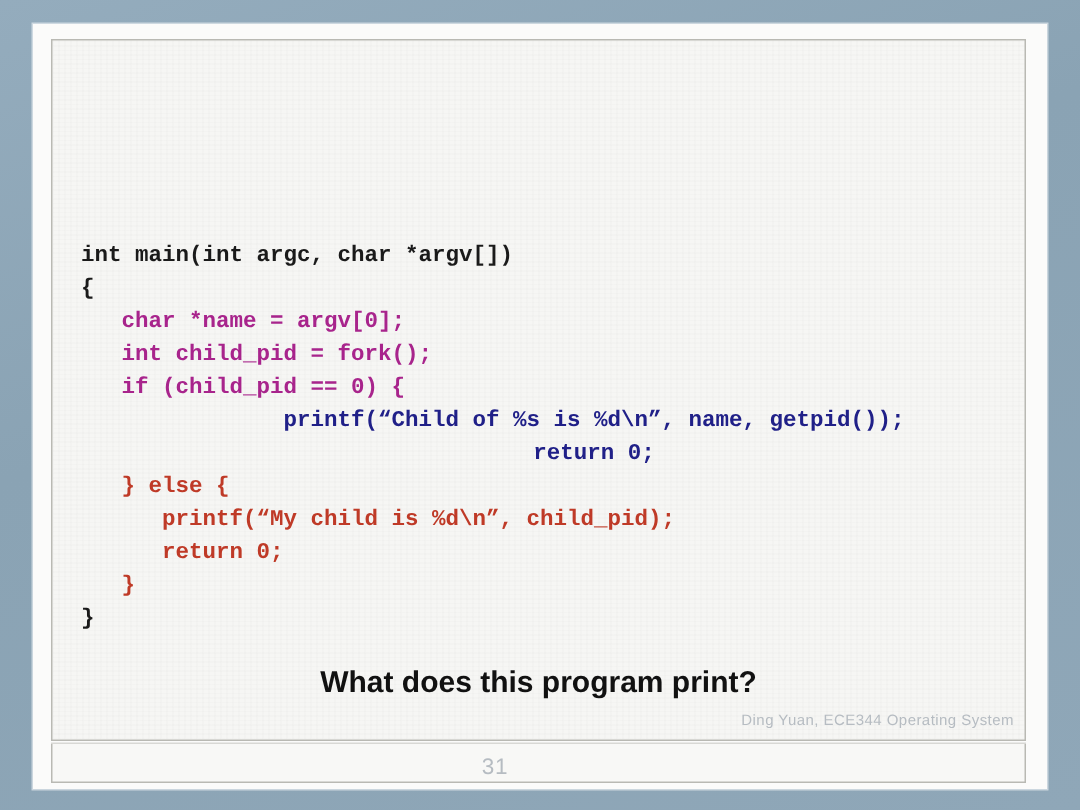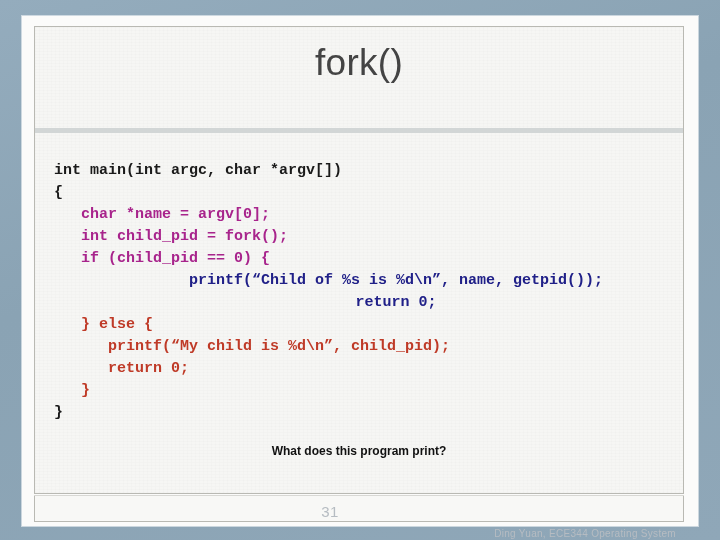--- a/index.html
+++ b/index.html
@@ -99,21 +99,21 @@
   .c-blue   { color: #202088; text-align: center; }
   .c-red    { color: #bf3a27; }
 
   
   .question {
     position: absolute;
     left: 35px;
     top: 444px;
     width: 648px;
     text-align: center;
-    font-size: 12px;
+    font-size: 20px;
     font-weight: bold;
     color: #111111;
   }
 
   
   .footer-rule {
     position: absolute;
     left: 34px;
     top: 495px;
     width: 650px;
@@ -138,40 +138,36 @@
     top: 503px;
     width: 60px;
     text-align: center;
     font-size: 15px;
     color: #b6bcc2;
     letter-spacing: 0.5px;
   }
   .footer-credit {
     position: absolute;
     right: 44px;
-    top: 528px;
+    top: 475px;
     font-size: 10px;
     color: #b6bcc2;
     letter-spacing: 0.3px;
     white-space: nowrap;
   }
 </style>
 </head>
 <body>
 
 <div class="slide-frame">
 
   <div class="slide-page"></div>
 
   <div class="content-outline"></div>
 
-  <div class="title-zone">
-    <div class="slide-title">fork()</div>
-    <div class="title-rule"></div>
-  </div>
 
   <div class="code-block" id="code-block"><div class="code-line c-black">int main(int argc, char *argv[])</div><div class="code-line c-black">{</div><div class="code-line c-purple">   char *name = argv[0];</div><div class="code-line c-purple">   int child_pid = fork();</div><div class="code-line c-purple">   if (child_pid == 0) {</div><div class="code-line c-blue">      printf(“Child of %s is %d\n”, name, getpid());</div><div class="code-line c-blue">      return 0;</div><div class="code-line c-red">   } else {</div><div class="code-line c-red">      printf(“My child is %d\n”, child_pid);</div><div class="code-line c-red">      return 0;</div><div class="code-line c-red">   }</div><div class="code-line c-black">}</div></div>
 
   <div class="question">What does this program print?</div>
 
   <div class="footer-rule"></div>
   <div class="footer-bar"></div>
   <div class="slide-number">31</div>
   <div class="footer-credit">Ding Yuan, ECE344 Operating System</div>
 

